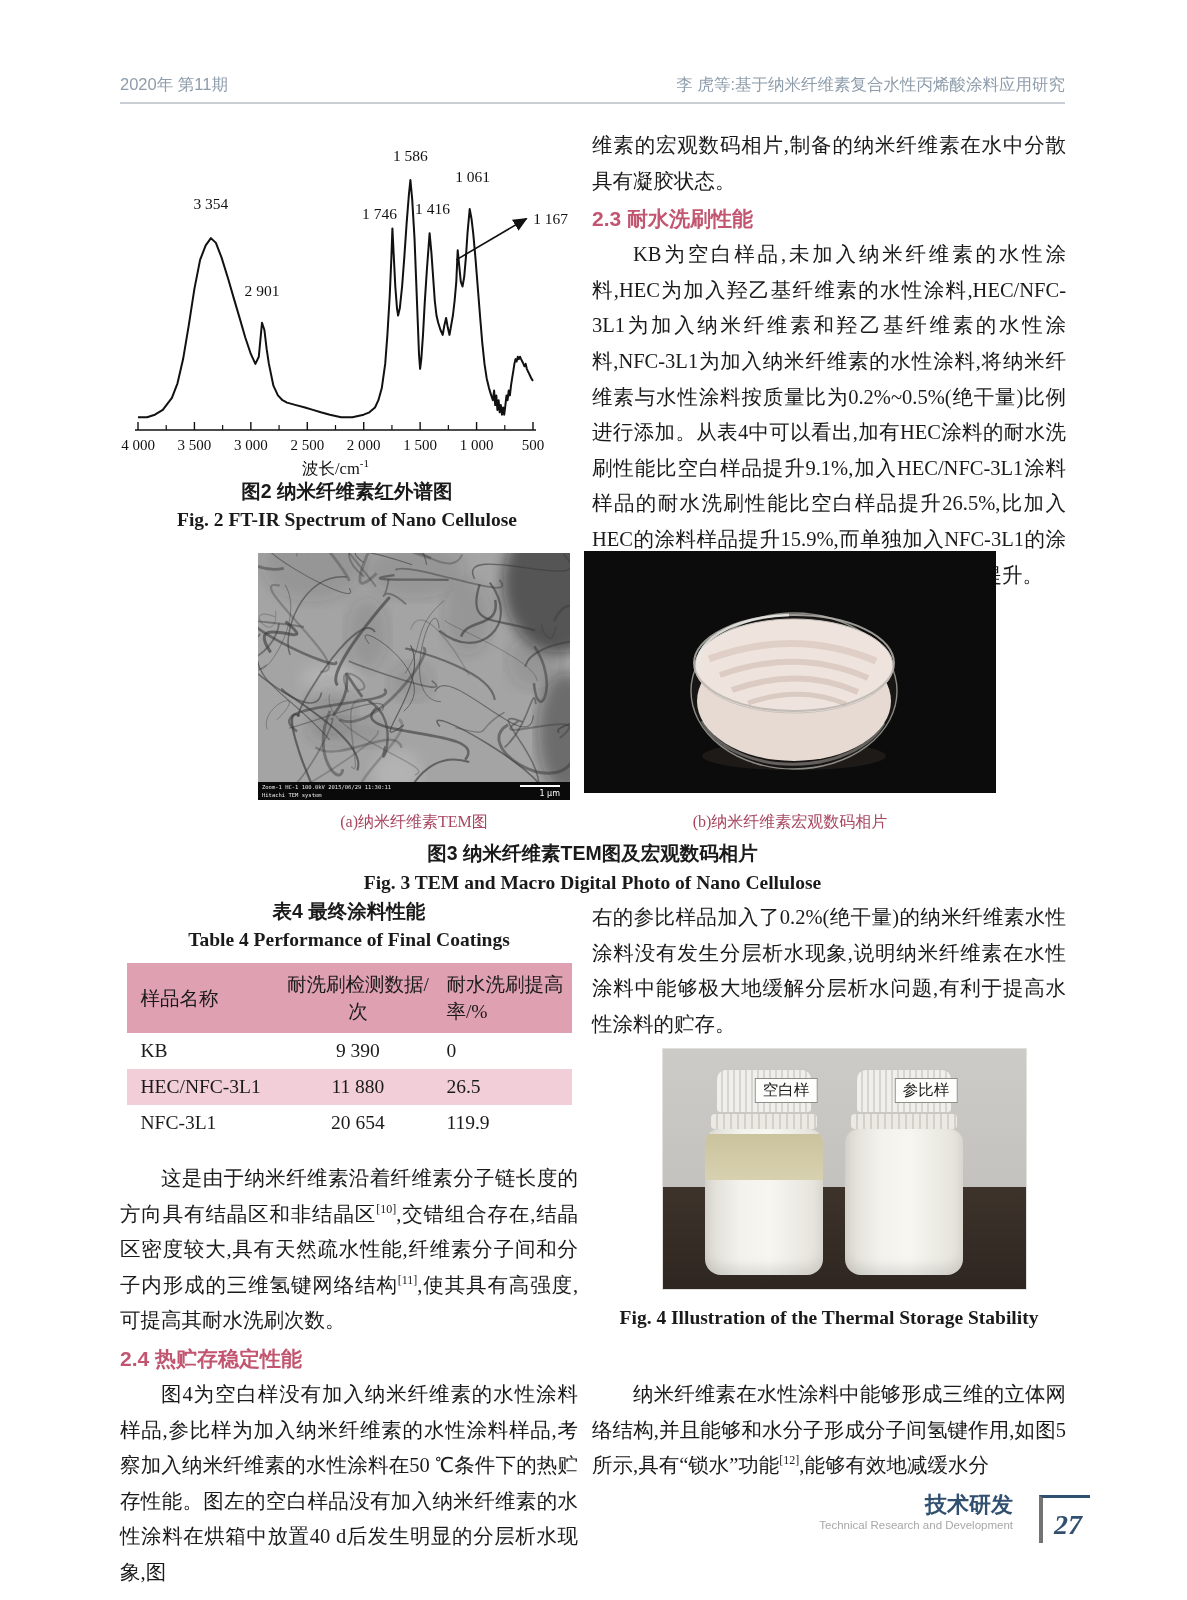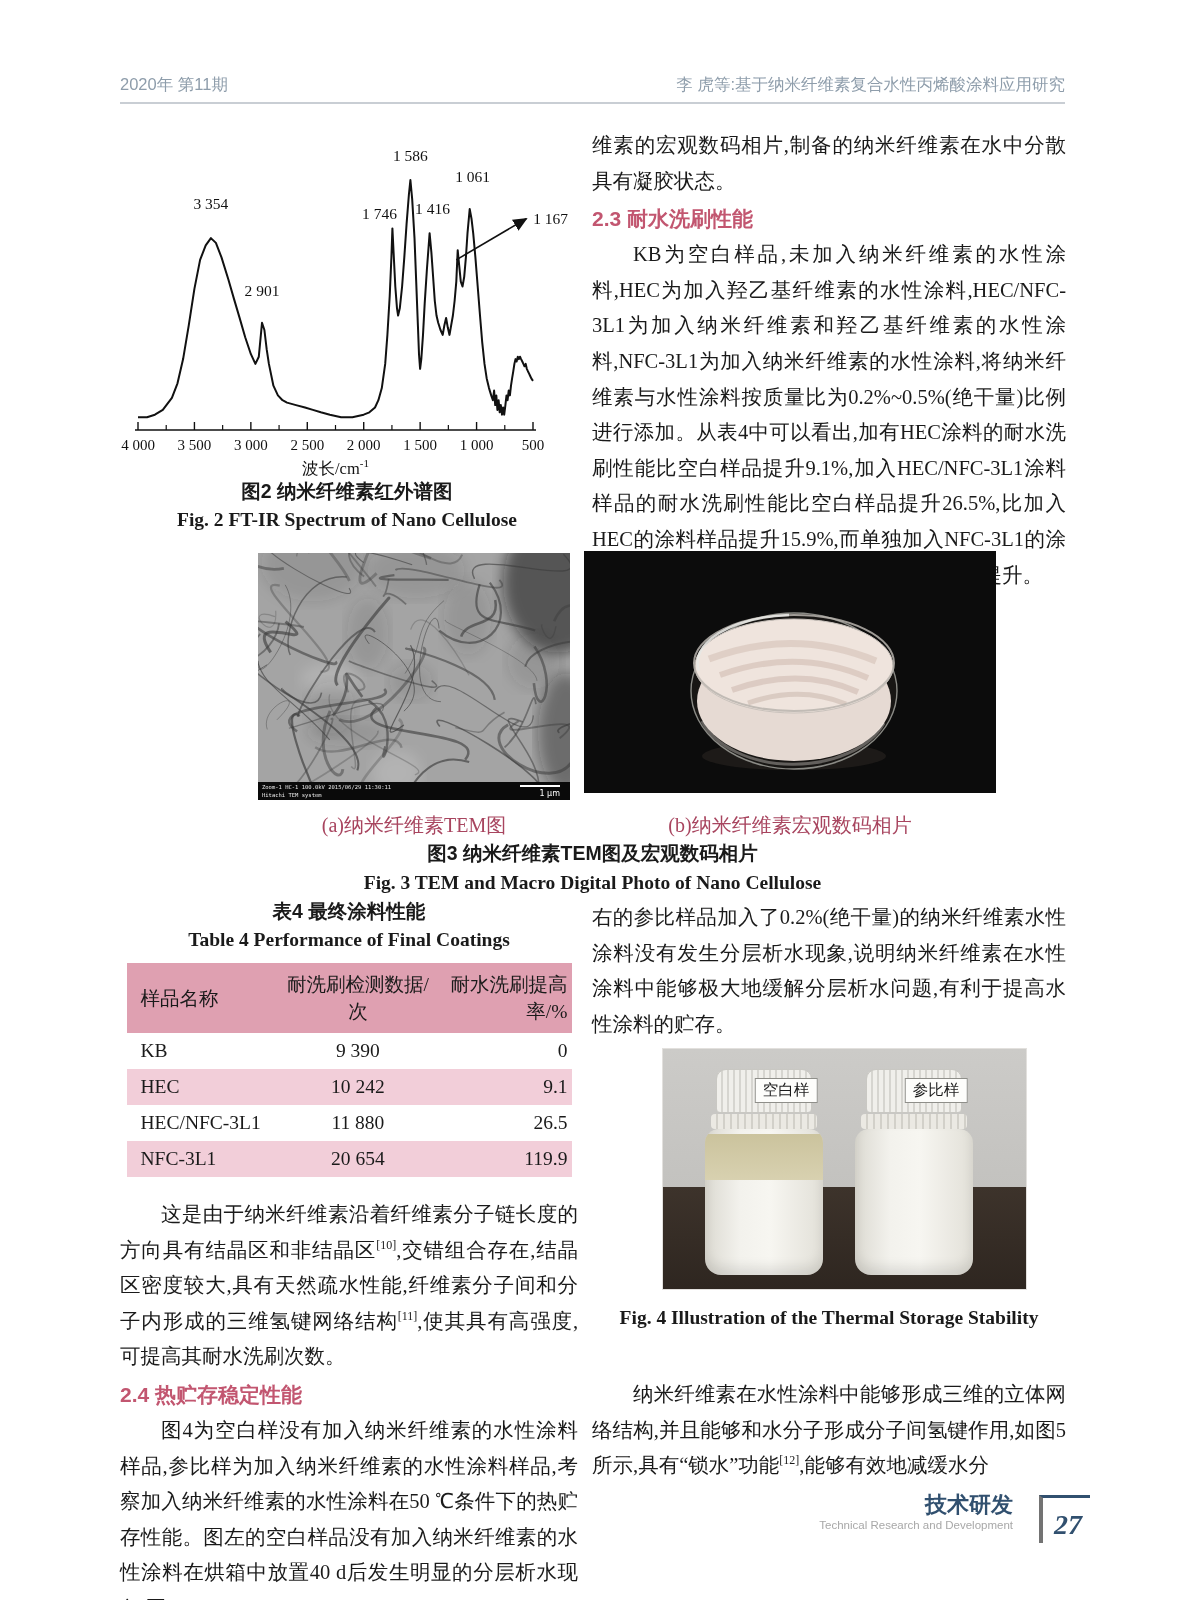--- a/index.html
+++ b/index.html
@@ -10,42 +10,42 @@
   .hdr-left{left:120px;}
   .hdr-right{right:122px;}
   .hdr-rule{position:absolute;left:120px;top:102px;width:945px;height:2px;background:#c9ced4;}
   
   .para{font-size:20.5px;line-height:35.6px;text-align:justify;margin:0;}
   .indent{text-indent:2em;}
   .sup{font-size:12px;vertical-align:super;line-height:0;}
   .sec-head{font-family:"Liberation Sans",sans-serif;font-weight:bold;font-size:21px;color:#c25670;margin:6px 0 4px 0;}
   .cap-cn{font-family:"Liberation Sans",sans-serif;font-weight:bold;font-size:19.5px;text-align:center;}
   .cap-en{font-family:"Liberation Serif",serif;font-weight:bold;font-size:19.5px;text-align:center;margin-top:4px;}
-  .subcap{font-family:"Liberation Serif",serif;font-size:20px;color:#a8455f;text-align:center;}
+  .subcap{font-family:"Liberation Serif",serif;font-size:16px;color:#a8455f;text-align:center;}
   
   #chart-block{position:absolute;left:118px;top:126px;width:458px;}
   #ftir-svg{overflow:visible;display:block;}
   #ftir-svg text{font-family:"Liberation Serif",serif;fill:#111;}
   
   #tem-fig{position:absolute;left:258px;top:553px;width:312px;height:247px;}
   #petri-fig{position:absolute;left:584px;top:551px;width:412px;height:242px;}
   #cap-a{position:absolute;left:258px;top:812px;width:312px;}
   #cap-b{position:absolute;left:584px;top:812px;width:412px;}
   #fig3-cn{position:absolute;left:120px;top:840px;width:945px;}
   #fig3-en{position:absolute;left:120px;top:868px;width:945px;}
   
   #right-top{position:absolute;left:592px;top:128px;width:474px;}
   
   #left-bottom{position:absolute;left:120px;top:898px;width:458px;}
   table.t4{width:445px;border-collapse:collapse;margin:12px auto 0 auto;font-size:19.5px;}
   table.t4 th{background:#dfa0b1;font-weight:normal;padding:8px 4px;}
   table.t4 td{padding:7px 4px;}
   table.t4 th:first-child,table.t4 td:first-child{text-align:left;padding-left:14px;width:33%;}
   table.t4 th:nth-child(2),table.t4 td:nth-child(2){text-align:center;width:38%;}
-  table.t4 th:nth-child(3),table.t4 td:nth-child(3){text-align:right;width:29%;margin-left:44px;}
+  table.t4 th:nth-child(3),table.t4 td:nth-child(3){text-align:left;width:29%;margin-left:44px;}
   table.t4 tbody tr:nth-child(even){background:#f2ced9;}
   #left-bottom .para{margin-top:20px;}
   
   #right-mid{position:absolute;left:592px;top:900px;width:474px;}
   #fig4-photo{position:absolute;left:662px;top:1048px;width:363px;height:240px;border:1px solid #e2e0dd;background:#c7c6c3;overflow:hidden;}
   .wall{position:absolute;left:0;top:0;width:100%;height:138px;background:linear-gradient(#cccbc8,#c3c2bf);}
   .desk{position:absolute;left:0;top:138px;width:100%;height:102px;background:linear-gradient(#3d332b,#2e2620);}
   .bottle{position:absolute;bottom:14px;width:118px;height:206px;padding-left:44px;}
   .bottle .cap{position:absolute;top:0;left:11px;width:96px;height:44px;border-radius:10px 10px 4px 4px;
     background:repeating-linear-gradient(90deg,#f0efeb 0 4px,#d6d5d0 4px 6px);border:1px solid #c9c8c3;box-sizing:border-box;}
@@ -258,25 +258,20 @@
             <th>耐水洗刷提高率/%</th>
           </tr>
         </thead>
       <tbody>
           <tr>
             <td>KB</td>
             <td>9 390</td>
             <td>0</td>
           </tr>
           <tr>
-            <td>HEC</td>
-            <td>10 242</td>
-            <td>9.1</td>
-          </tr>
-          <tr>
             <td>HEC/NFC-3L1</td>
             <td>11 880</td>
             <td>26.5</td>
           </tr>
           <tr>
             <td>NFC-3L1</td>
             <td>20 654</td>
             <td>119.9</td>
           </tr>
         </tbody>
@@ -294,21 +289,21 @@
     <div class="wall"></div>
     <div class="desk"></div>
     <div class="bottle" style="left:42px;">
       <div class="cap"></div>
       <div class="tag">空白样</div>
       <div class="neck"></div>
       <div class="body">
         <div class="layer"></div>
       </div>
     </div>
-    <div class="bottle" style="left:192px;">
+    <div class="bottle" style="left:182px;">
       <div class="cap"></div>
       <div class="tag">参比样</div>
       <div class="neck"></div>
       <div class="body"></div>
     </div>
   </div>
   <div id="fig4-caps">
     <div class="cap-en">Fig. 4  Illustration of the Thermal Storage Stability</div>
   </div>
 

